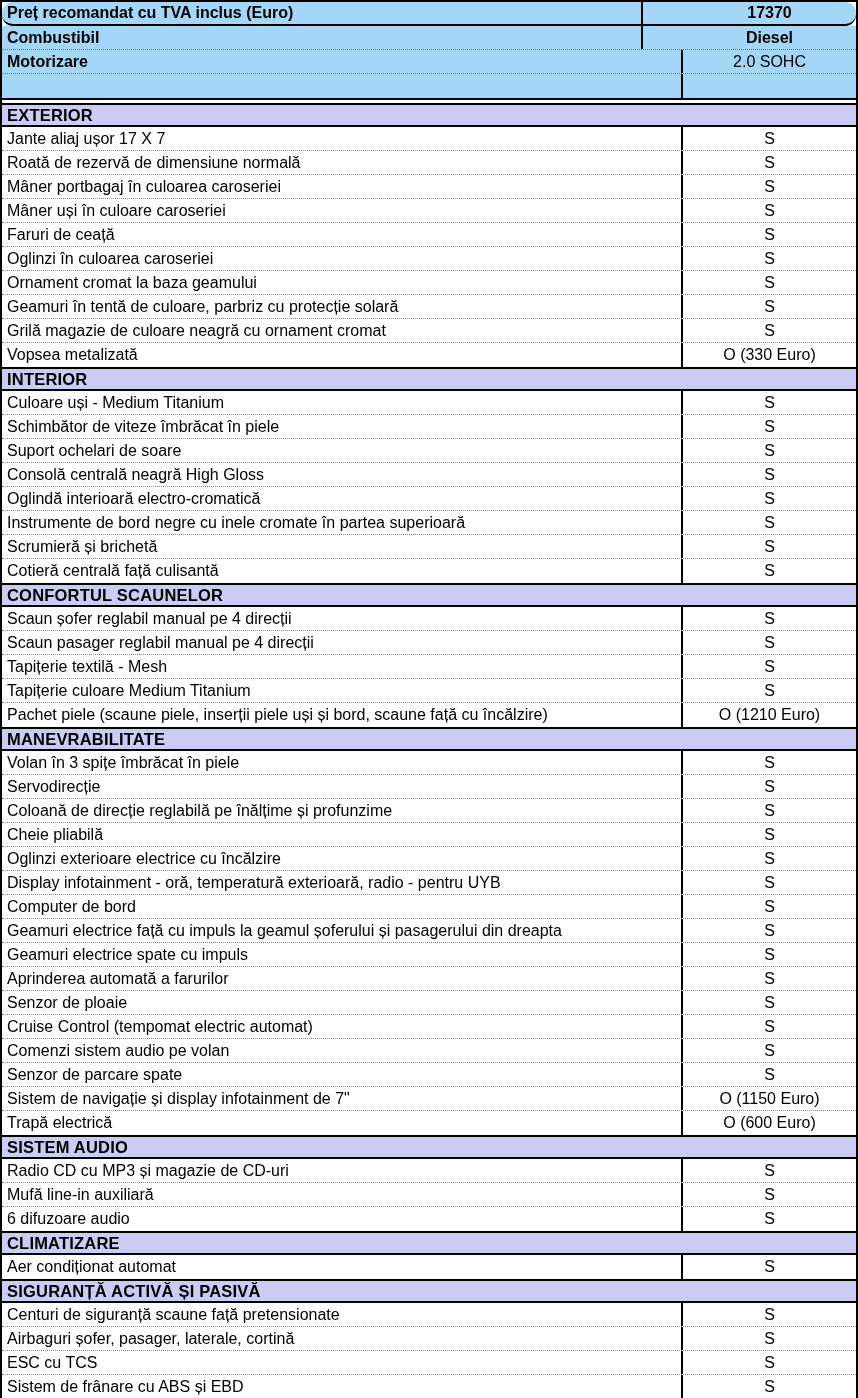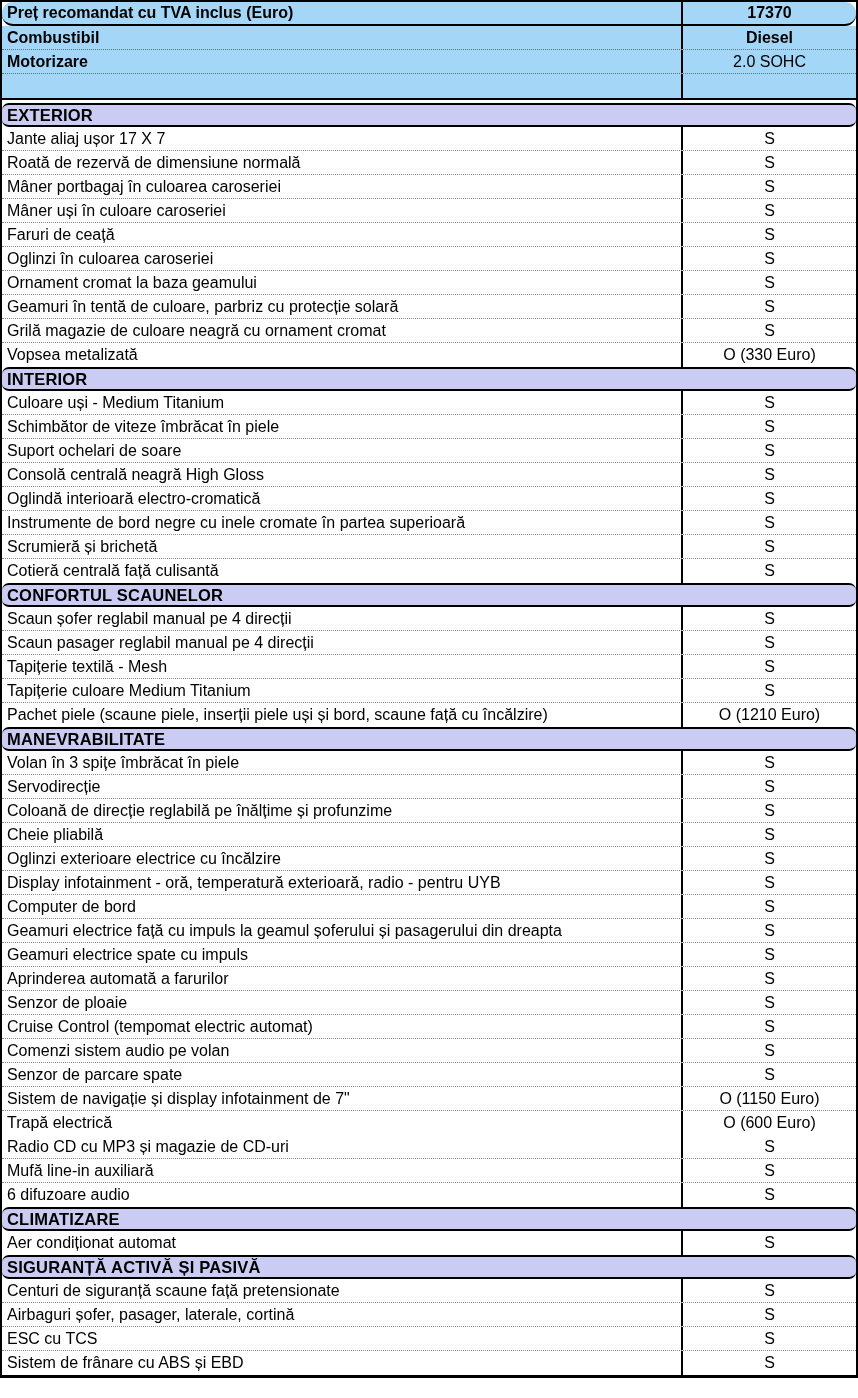--- a/index.html
+++ b/index.html
@@ -63,39 +63,39 @@
     border-radius: 11px;
   }
   .top-block .row.empty {
     border-bottom: none;
   }
   .top-block .cell-label {
     font-weight: bold;
   }
   .value-bold {
     font-weight: bold;
+    padding-left: 40px;
   }
   .gap {
     height: 3px;
     background: #FFFFFF;
   }
   
   .section-header {
     height: 24px;
     box-sizing: border-box;
     background: var(--section-bg);
     border-top: 2px solid var(--border);
     border-bottom: 2px solid var(--border);
     font-weight: bold;
     font-size: 16.5px;
     padding-left: 5px;
     display: flex;
     align-items: center;
     letter-spacing: 0.2px;
-    border-radius: 7px;
   }
   .section .row {
     border-bottom: 1px dotted var(--dotted);
   }
   .section .row:last-child {
     border-bottom: none;
   }
 </style>
 </head>
 <body>
@@ -283,20 +283,21 @@
         <div class="row">
           <div class="cell-label">Sistem de navigație și display infotainment de 7"</div>
           <div class="cell-value">O (1150 Euro)</div>
         </div>
         <div class="row">
           <div class="cell-label">Trapă electrică</div>
           <div class="cell-value">O (600 Euro)</div>
         </div>
       </section>
       <section class="section">
+        <div class="section-header">SISTEM AUDIO</div>
         <div class="row">
           <div class="cell-label">Radio CD cu MP3 și magazie de CD-uri</div>
           <div class="cell-value">S</div>
         </div>
         <div class="row">
           <div class="cell-label">Mufă line-in auxiliară</div>
           <div class="cell-value">S</div>
         </div>
         <div class="row">
           <div class="cell-label">6 difuzoare audio</div>

